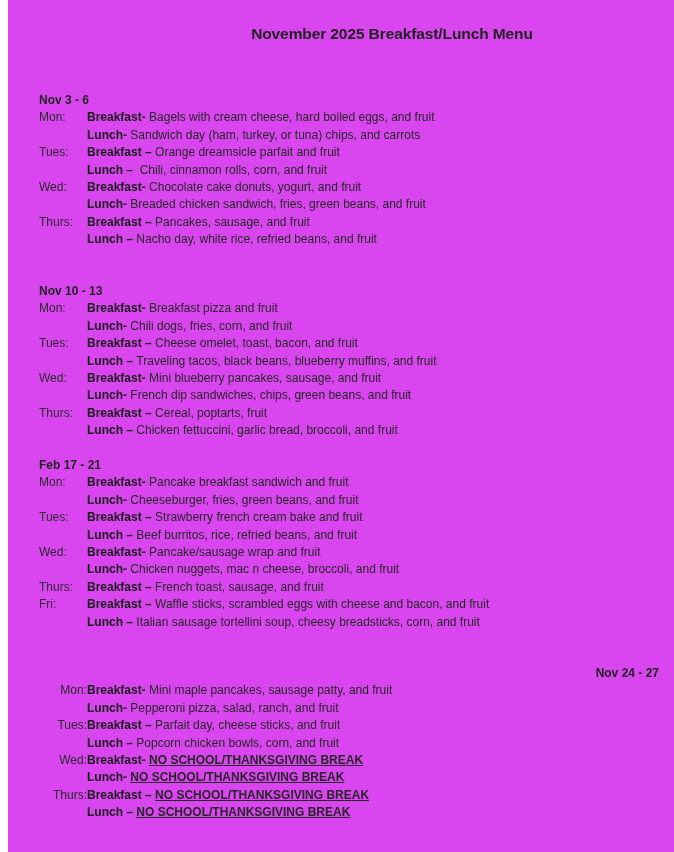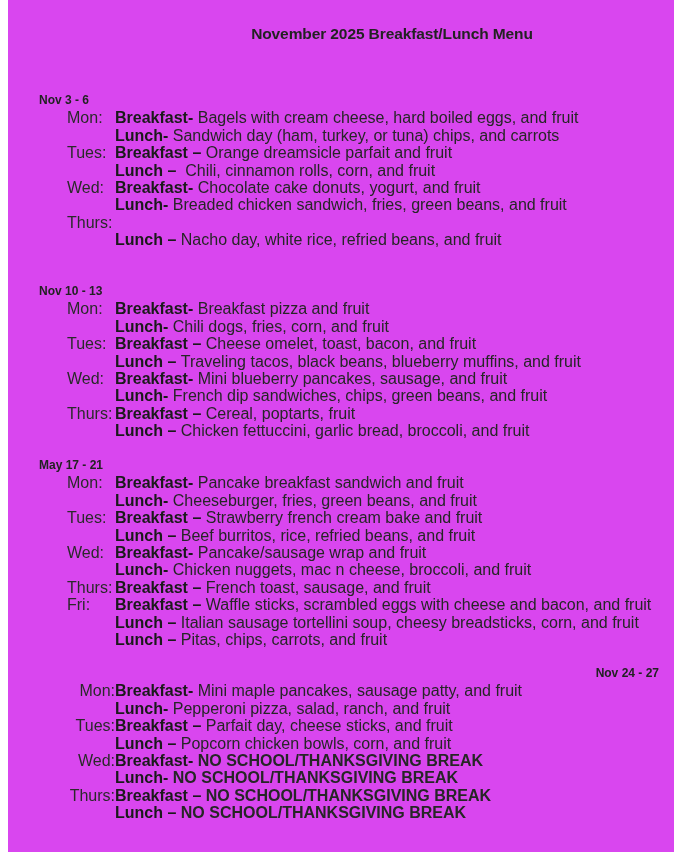--- a/index.html
+++ b/index.html
@@ -43,38 +43,38 @@
       font-size: 12px;
       font-weight: bold;
       height: 17.4px;
       line-height: 17.4px;
       color: #222;
     }
     .row {
       display: flex;
       height: 17.4px;
       line-height: 17.4px;
-      font-size: 16px;
+      font-size: 12px;
       white-space: nowrap;
-      margin-left: 28px;
     }
     .day {
       width: 48px;
       flex: 0 0 48px;
       color: #2a2a2a;
     }
     .meal-label {
       font-weight: bold;
       color: #1a1a1a;
     }
     .meal-text {
       color: #262626;
     }
     .meal-text.all-bold {
       font-weight: bold;
+      text-decoration: underline;
     }
   </style>
 </head>
 <body>
 
 <div class="page">
 
   <div class="title">November 2025 Breakfast/Lunch Menu</div>
 
   <div class="week" style="top:92px;">
@@ -102,20 +102,21 @@
       <span class="day">Wed:</span>
       <span><span class="meal-label">Breakfast</span><span class="meal-label" style="white-space: pre;">- </span><span class="meal-text">Chocolate cake donuts, yogurt, and fruit</span></span>
     </div>
     <div class="row">
       <span class="day"></span>
       <span><span class="meal-label">Lunch</span><span class="meal-label" style="white-space: pre;">- </span><span class="meal-text">Breaded chicken sandwich, fries, green beans, and fruit</span></span>
     </div>
 
     <div class="row">
       <span class="day">Thurs:</span>
+      <span><span class="meal-label">Breakfast</span><span class="meal-label" style="white-space: pre;"> – </span><span class="meal-text">Pancakes, sausage, and fruit</span></span>
     </div>
     <div class="row">
       <span class="day"></span>
       <span><span class="meal-label">Lunch</span><span class="meal-label" style="white-space: pre;"> – </span><span class="meal-text">Nacho day, white rice, refried beans, and fruit</span></span>
     </div>
   </div>
 
   <div class="week" style="top:283px;">
     <div class="week-heading">Nov 10 - 13</div>
 
@@ -150,21 +151,21 @@
       <span class="day">Thurs:</span>
       <span><span class="meal-label">Breakfast</span><span class="meal-label" style="white-space: pre;"> – </span><span class="meal-text">Cereal, poptarts, fruit</span></span>
     </div>
     <div class="row">
       <span class="day"></span>
       <span><span class="meal-label">Lunch</span><span class="meal-label" style="white-space: pre;"> – </span><span class="meal-text">Chicken fettuccini, garlic bread, broccoli, and fruit</span></span>
     </div>
   </div>
 
   <div class="week" style="top:457px;">
-    <div class="week-heading">May 17 - 21</div>
+    <div class="week-heading">Feb 17 - 21</div>
 
     <div class="row">
       <span class="day">Mon:</span>
       <span><span class="meal-label">Breakfast</span><span class="meal-label" style="white-space: pre;">- </span><span class="meal-text">Pancake breakfast sandwich and fruit</span></span>
     </div>
     <div class="row">
       <span class="day"></span>
       <span><span class="meal-label">Lunch</span><span class="meal-label" style="white-space: pre;">- </span><span class="meal-text">Cheeseburger, fries, green beans, and fruit</span></span>
     </div>
 
@@ -192,24 +193,20 @@
     </div>
     <div class="row">
       <span class="day">Fri:</span>
       <span><span class="meal-label">Breakfast</span><span class="meal-label" style="white-space: pre;"> – </span><span class="meal-text">Waffle sticks, scrambled eggs with cheese and bacon, and fruit</span></span>
     </div>
 
     <div class="row">
       <span class="day"></span>
       <span><span class="meal-label">Lunch</span><span class="meal-label" style="white-space: pre;"> – </span><span class="meal-text">Italian sausage tortellini soup, cheesy breadsticks, corn, and fruit</span></span>
     </div>
-    <div class="row">
-      <span class="day"></span>
-      <span><span class="meal-label">Lunch</span><span class="meal-label" style="white-space: pre;"> – </span><span class="meal-text">Pitas, chips, carrots, and fruit</span></span>
-    </div>
   </div>
 
   <div class="week" style="top:665px;text-align:right;">
     <div class="week-heading">Nov 24 - 27</div>
 
     <div class="row">
       <span class="day">Mon:</span>
       <span><span class="meal-label">Breakfast</span><span class="meal-label" style="white-space: pre;">- </span><span class="meal-text">Mini maple pancakes, sausage patty, and fruit</span></span>
     </div>
     <div class="row">

